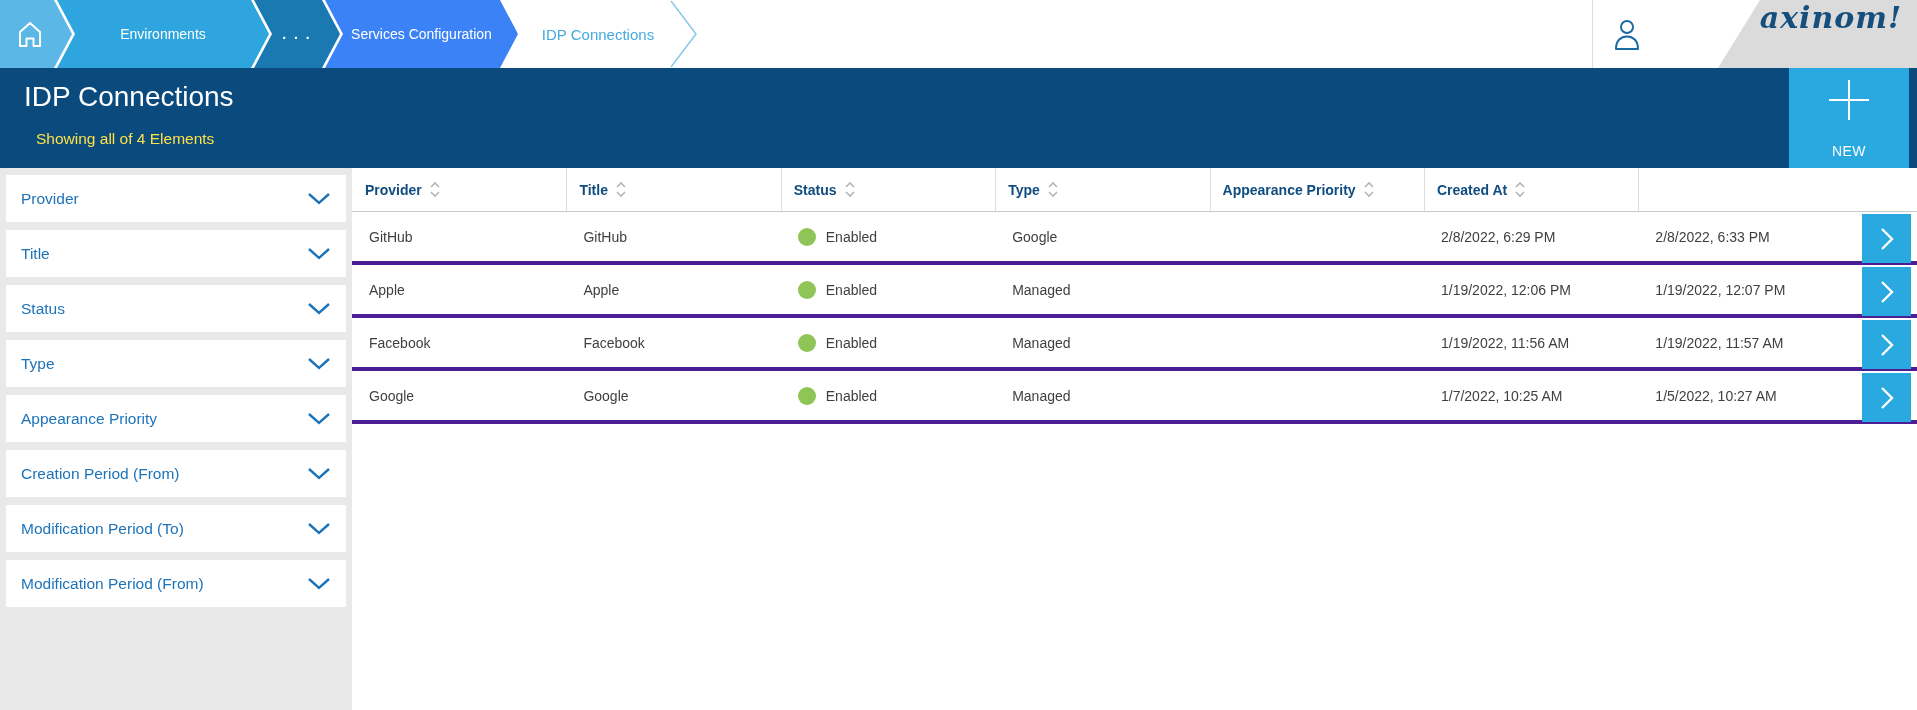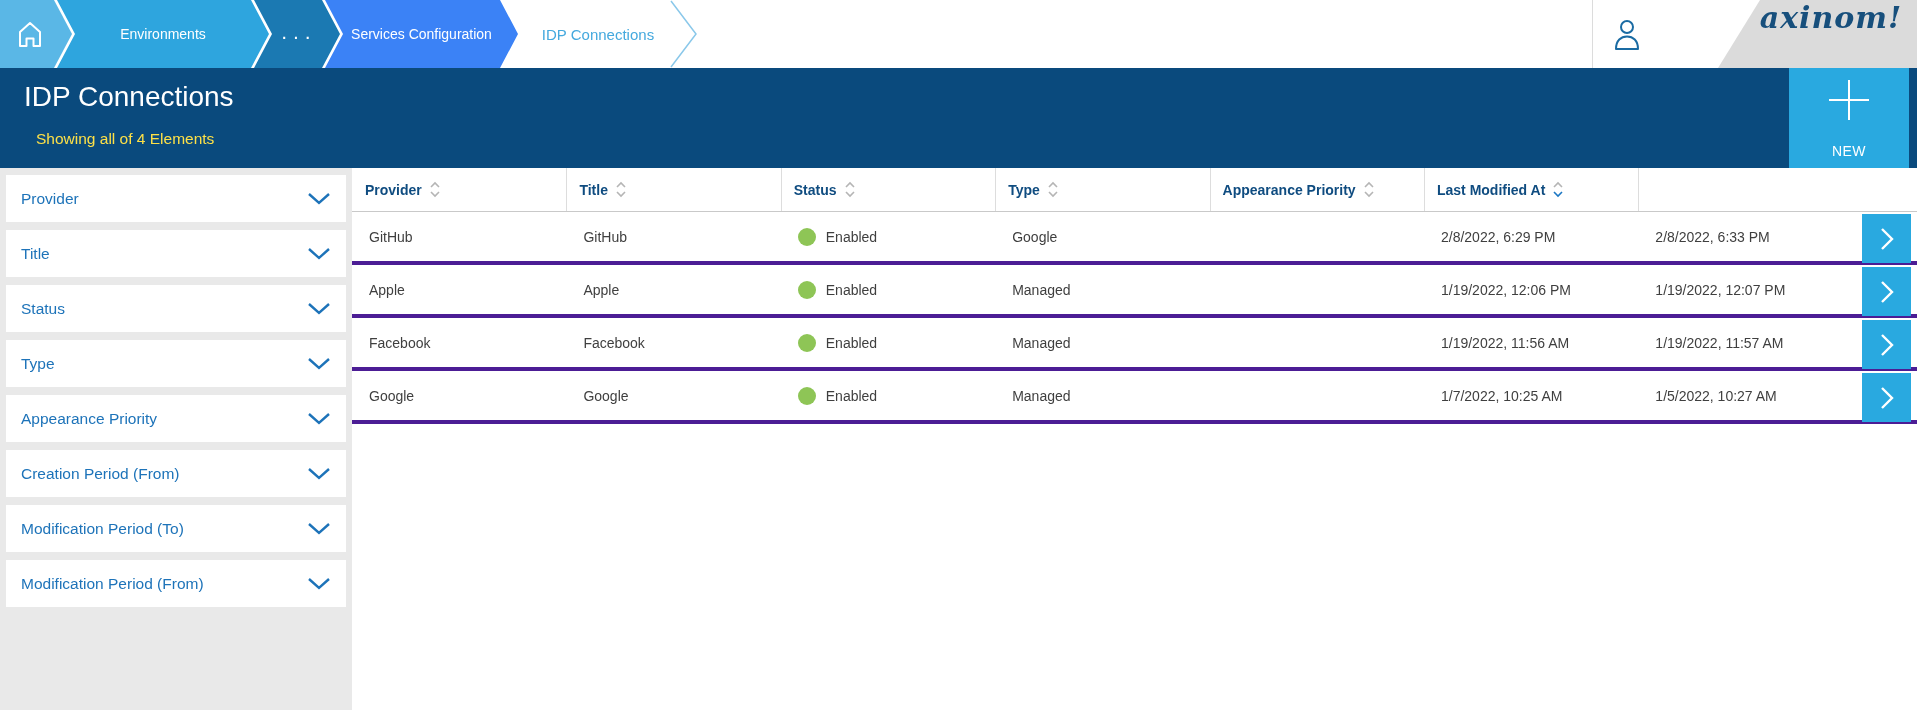--- a/index.html
+++ b/index.html
@@ -196,25 +196,25 @@
             <polyline class="chev-down" points="2,11 6,15 10,11"></polyline>
           </svg>
       </div>
       <div class="th" id="th-4">
         <span>Appearance Priority</span>
         <svg class="sort-icon" width="12" height="17" viewBox="0 0 12 17">
             <polyline class="chev-up" points="2,6 6,2 10,6"></polyline>
             <polyline class="chev-down" points="2,11 6,15 10,11"></polyline>
           </svg>
       </div>
-      <div class="th" id="th-6">
-        <span>Last Modified At</span>
-        <svg class="sort-icon" width="12" height="17" viewBox="0 0 12 17">
-            <polyline class="chev-up" points="2,6 6,2 10,6"></polyline>
-            <polyline class="chev-down active" points="2,11 6,15 10,11"></polyline>
+      <div class="th" id="th-5">
+        <span>Created At</span>
+        <svg class="sort-icon" width="12" height="17" viewBox="0 0 12 17">
+            <polyline class="chev-up" points="2,6 6,2 10,6"></polyline>
+            <polyline class="chev-down" points="2,11 6,15 10,11"></polyline>
           </svg>
       </div>
     </div>
 
     <div class="tbody">
 
       <div class="tr">
         <div class="td">GitHub</div>
         <div class="td">GitHub</div>
         <div class="td">

